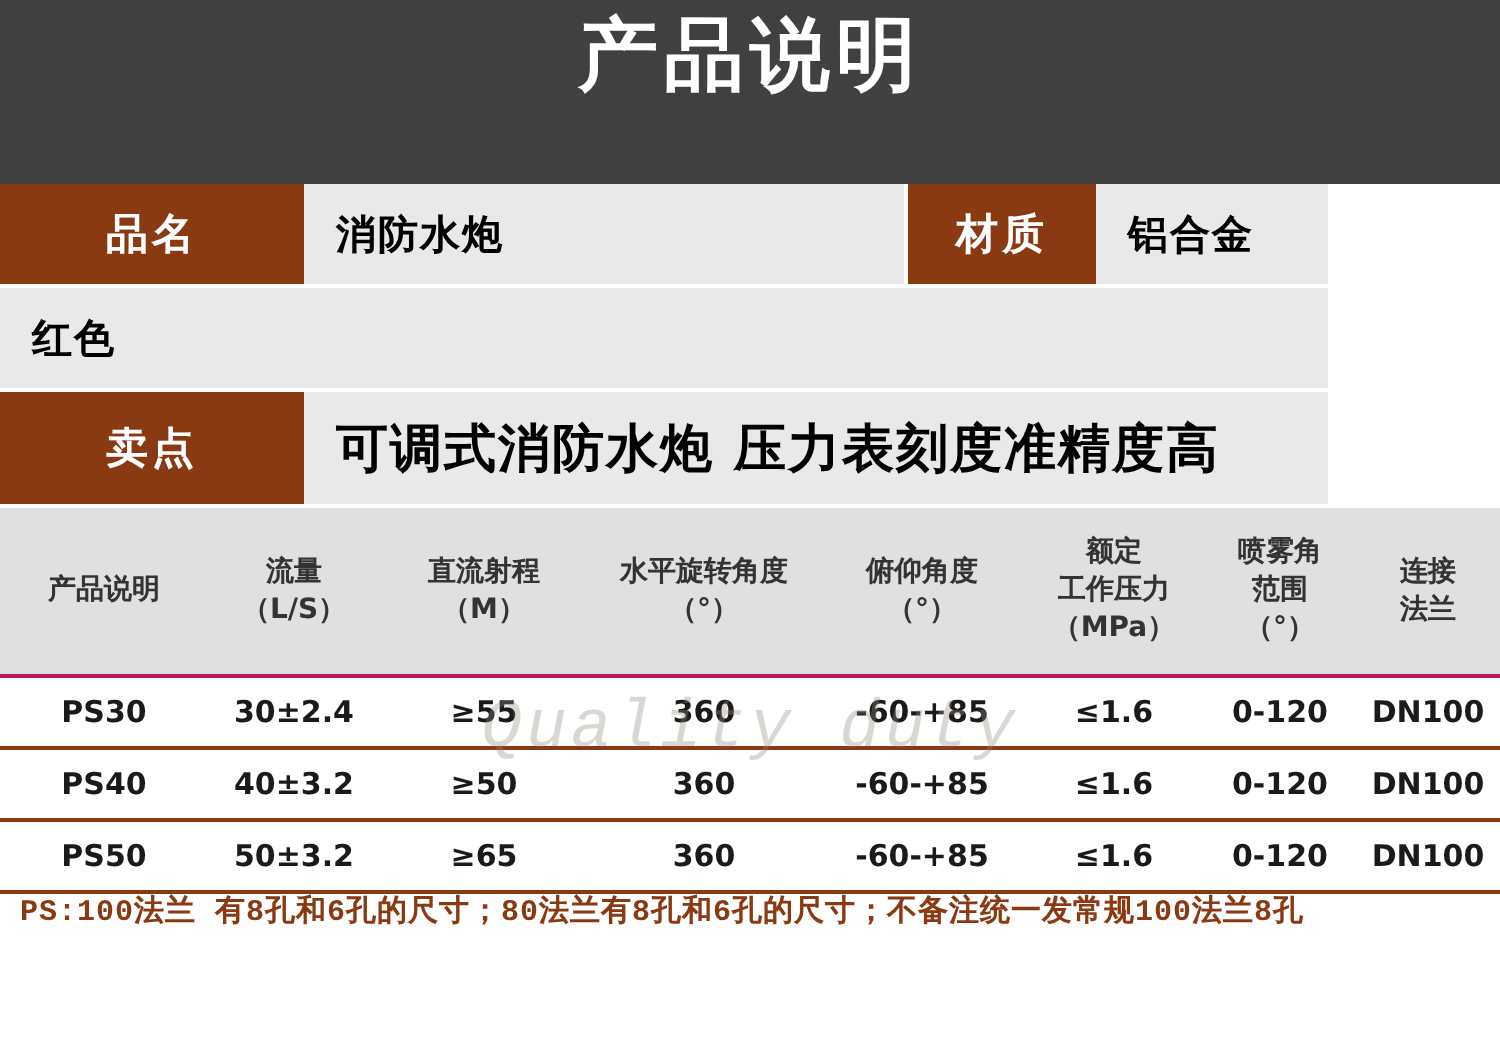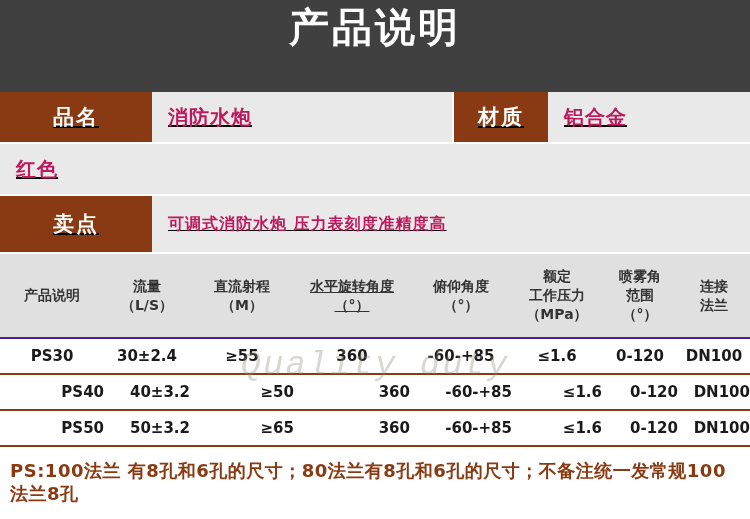--- a/index.html
+++ b/index.html
@@ -25,55 +25,55 @@
     justify-content: center;
   }
   .banner-title {
     color: #ffffff;
     font-size: 40px;
     font-weight: bold;
     letter-spacing: 3px;
   }
 
   
-  .spec-rows { width: 750px; text-decoration: underline; }
+  .spec-rows { width: 664px; }
   .spec-row {
     display: flex;
     height: 52px;
     border-bottom: 2px solid #ffffff;
   }
   .spec-label {
     background: #8a3a12;
     color: #ffffff;
     font-size: 21px;
     font-weight: bold;
     display: flex;
     align-items: center;
     justify-content: center;
     letter-spacing: 2px;
   }
   .spec-value {
     background: #e9e9e9;
-    color: #be185d;
+    color: #000000;
     font-size: 20px;
     font-weight: bold;
     display: flex;
     align-items: center;
     padding-left: 16px;
     letter-spacing: 1px;
   }
   .w-label { width: 152px; flex: 0 0 152px; }
   .w-val-1 { width: 302px; flex: 0 0 302px; border-right: 2px solid #ffffff; }
   .w-label-2 { width: 94px; flex: 0 0 94px; }
   .w-val-2 { flex: 1 1 auto; }
   .w-val-full { flex: 1 1 auto; }
 
   .spec-row.tall { height: 58px; }
   .spec-row.tall .spec-label { font-size: 21px; }
-  .spec-row.tall .spec-value { font-size: 16px; }
+  .spec-row.tall .spec-value { font-size: 26px; }
 
   
   .param-wrap {
     position: relative;
     width: 750px;
   }
   table.param {
     width: 750px;
     border-collapse: collapse;
     table-layout: fixed;
@@ -89,32 +89,32 @@
     padding: 2px 1px;
     border: none;
   }
   table.param tbody td {
     height: 36px;
     font-size: 15px;
     font-weight: bold;
     color: #1a1a1a;
     text-align: center;
     vertical-align: middle;
-    border-top: 2px solid #4c1d95;
+    border-top: 2px solid #be185d;
     border-bottom: 2px solid #8a3a12;
     background: transparent;
     padding: 0;
   }
   table.param tbody tr { background: #ffffff; }
-  table.param tbody tr + tr td { border-top: none; text-align: right; }
+  table.param tbody tr + tr td { border-top: none; }
 
   .col-1 { width: 104px; }
   .col-2 { width: 86px; }
   .col-3 { width: 104px; }
-  .col-4 { width: 116px; text-decoration: underline; }
+  .col-4 { width: 116px; }
   .col-5 { width: 102px; }
   .col-6 { width: 90px; }
   .col-7 { width: 76px; }
   .col-8 { width: 72px; }
 
   
   .watermark {
     position: absolute;
     left: 0; right: 0;
     top: 92px;
@@ -123,27 +123,27 @@
     font-style: italic;
     font-size: 34px;
     color: rgba(150,140,130,0.35);
     letter-spacing: 2px;
     pointer-events: none;
     user-select: none;
   }
 
   
   .footnote {
-    margin-top: 12px;
     padding: 0 10px;
     color: #8a3a12;
-    font-size: 18px;
+    font-size: 15px;
     font-weight: bold;
     letter-spacing: 0.5px;
     line-height: 1.3;
+    font-family: Liberation Mono, monospace;
   }
 </style>
 </head>
 <body>
 
 <div id="page">
 
   <div class="banner">
     <div class="banner-title">产品说明</div>
   </div>

